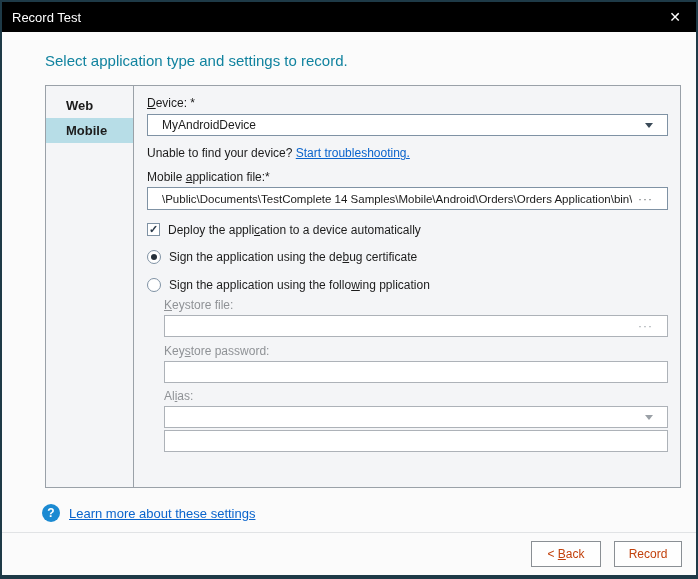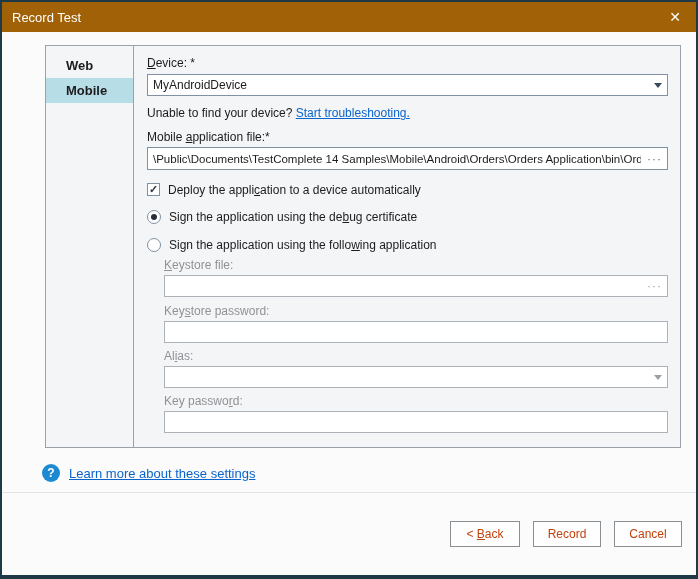--- a/index.html
+++ b/index.html
@@ -8,21 +8,21 @@
 
   .window {
     width:698px; height:579px;
     border:2px solid #1e3a47; border-bottom-width:4px;
     background:#fbfbfb;
     display:flex; flex-direction:column;
     overflow:hidden;
   }
   .titlebar {
     height:30px; flex:0 0 30px;
-    background:#a16207; color:#ffffff;
+    background:#000000; color:#ffffff;
     display:flex; align-items:center;
     padding-left:10px; font-size:13px;
   }
   .titlebar .title { flex:1; }
   .close-btn {
     width:42px; height:30px;
     display:flex; align-items:center; justify-content:center;
     color:#ffffff; font-size:14px; cursor:default;
   }
 
@@ -48,21 +48,21 @@
 
   .content { flex:1; padding:0 12px 0 13px; font-size:12px; color:#1c1c1c; overflow:hidden; }
 
   .lbl { height:15px; margin-top:10px; }
   .ak { text-decoration:underline; }
 
   .field {
     height:22px; margin-top:3px;
     border:1px solid #7f92a4; background:#ffffff;
     display:flex; align-items:center;
-    padding:0 5px; font-size:12px; color:#1c1c1c;
+    padding:0 14px; font-size:12px; color:#1c1c1c;
   }
   .field .val { flex:1; white-space:nowrap; overflow:hidden; }
   .arrow-down {
     width:0; height:0; margin-left:6px;
     border-left:4px solid transparent; border-right:4px solid transparent;
     border-top:5px solid #3a4a58;
   }
   .arrow-down.dis { border-top-color:#9aa0a6; }
   .dots { color:#6b6f73; margin-left:6px; letter-spacing:1px; font-size:12px; }
   .dots.dis { color:#9aa0a6; }
@@ -128,20 +128,21 @@
 
 <div class="window">
 
   <div class="titlebar">
     <span class="title">Record Test</span>
     <span class="close-btn">
         <span>✕</span>
       </span>
   </div>
 
+  <div class="heading">Select application type and settings to record.</div>
 
   <div class="main-box">
 
     <div class="sidebar">
       <div class="side-item">Web</div>
       <div class="side-item selected">Mobile</div>
     </div>
 
     <div class="content">
 
@@ -168,42 +169,41 @@
 
       <div class="radio-row">
         <span class="radio">
             <span class="dot"></span>
           </span>
         <span><span>Sign the application using the de</span><span class="ak">b</span><span>ug certificate</span></span>
       </div>
 
       <div class="radio-row">
         <span class="radio"></span>
-        <span><span>Sign the application using the follo</span><span class="ak">w</span><span>ing application</span></span>
+        <span><span>Sign the application using the follo</span><span class="ak">w</span><span>ing pplication</span></span>
       </div>
 
       <div class="sub">
         <div class="lbl first"><span class="ak">K</span><span>eystore file:</span></div>
         <div class="field">
           <span class="val"></span>
           <span class="dots dis">···</span>
         </div>
 
         <div class="lbl mid"><span>Key</span><span class="ak">s</span><span>tore password:</span></div>
         <div class="field">
           <span class="val"></span>
         </div>
 
         <div class="lbl sm"><span>Al</span><span class="ak">i</span><span>as:</span></div>
         <div class="field">
           <span class="val"></span>
           <span class="arrow-down dis"></span>
         </div>
 
-        <div class="lbl sm"><span>Key passwo</span><span class="ak">r</span><span>d:</span></div>
         <div class="field">
           <span class="val"></span>
         </div>
       </div>
 
     </div>
   </div>
 
   <div class="help-row">
     <span class="help-icon">
@@ -212,16 +212,15 @@
     <a class="link">Learn more about these settings</a>
   </div>
 
   <div class="footer-divider"></div>
 
   <div class="footer">
     <button class="btn back">
         <span><span>&lt; </span><span class="ak">B</span><span>ack</span></span>
       </button>
     <button class="btn">Record</button>
-    <button class="btn">Cancel</button>
   </div>
 
 </div>
 
 </body></html>

